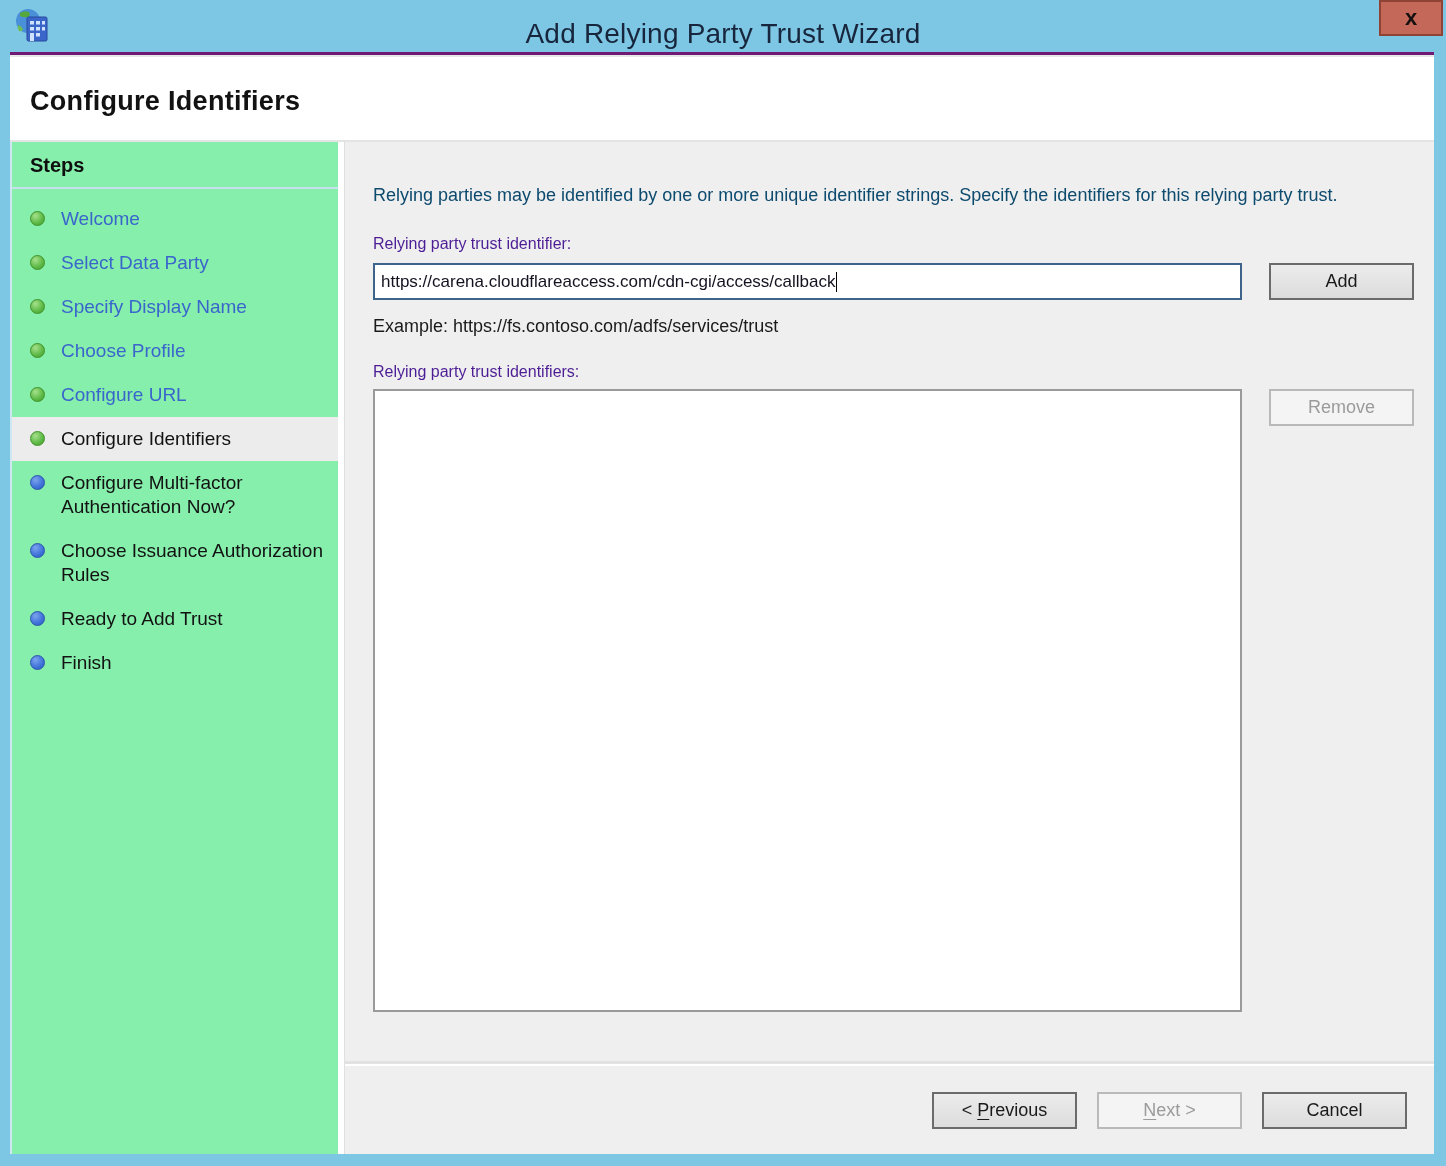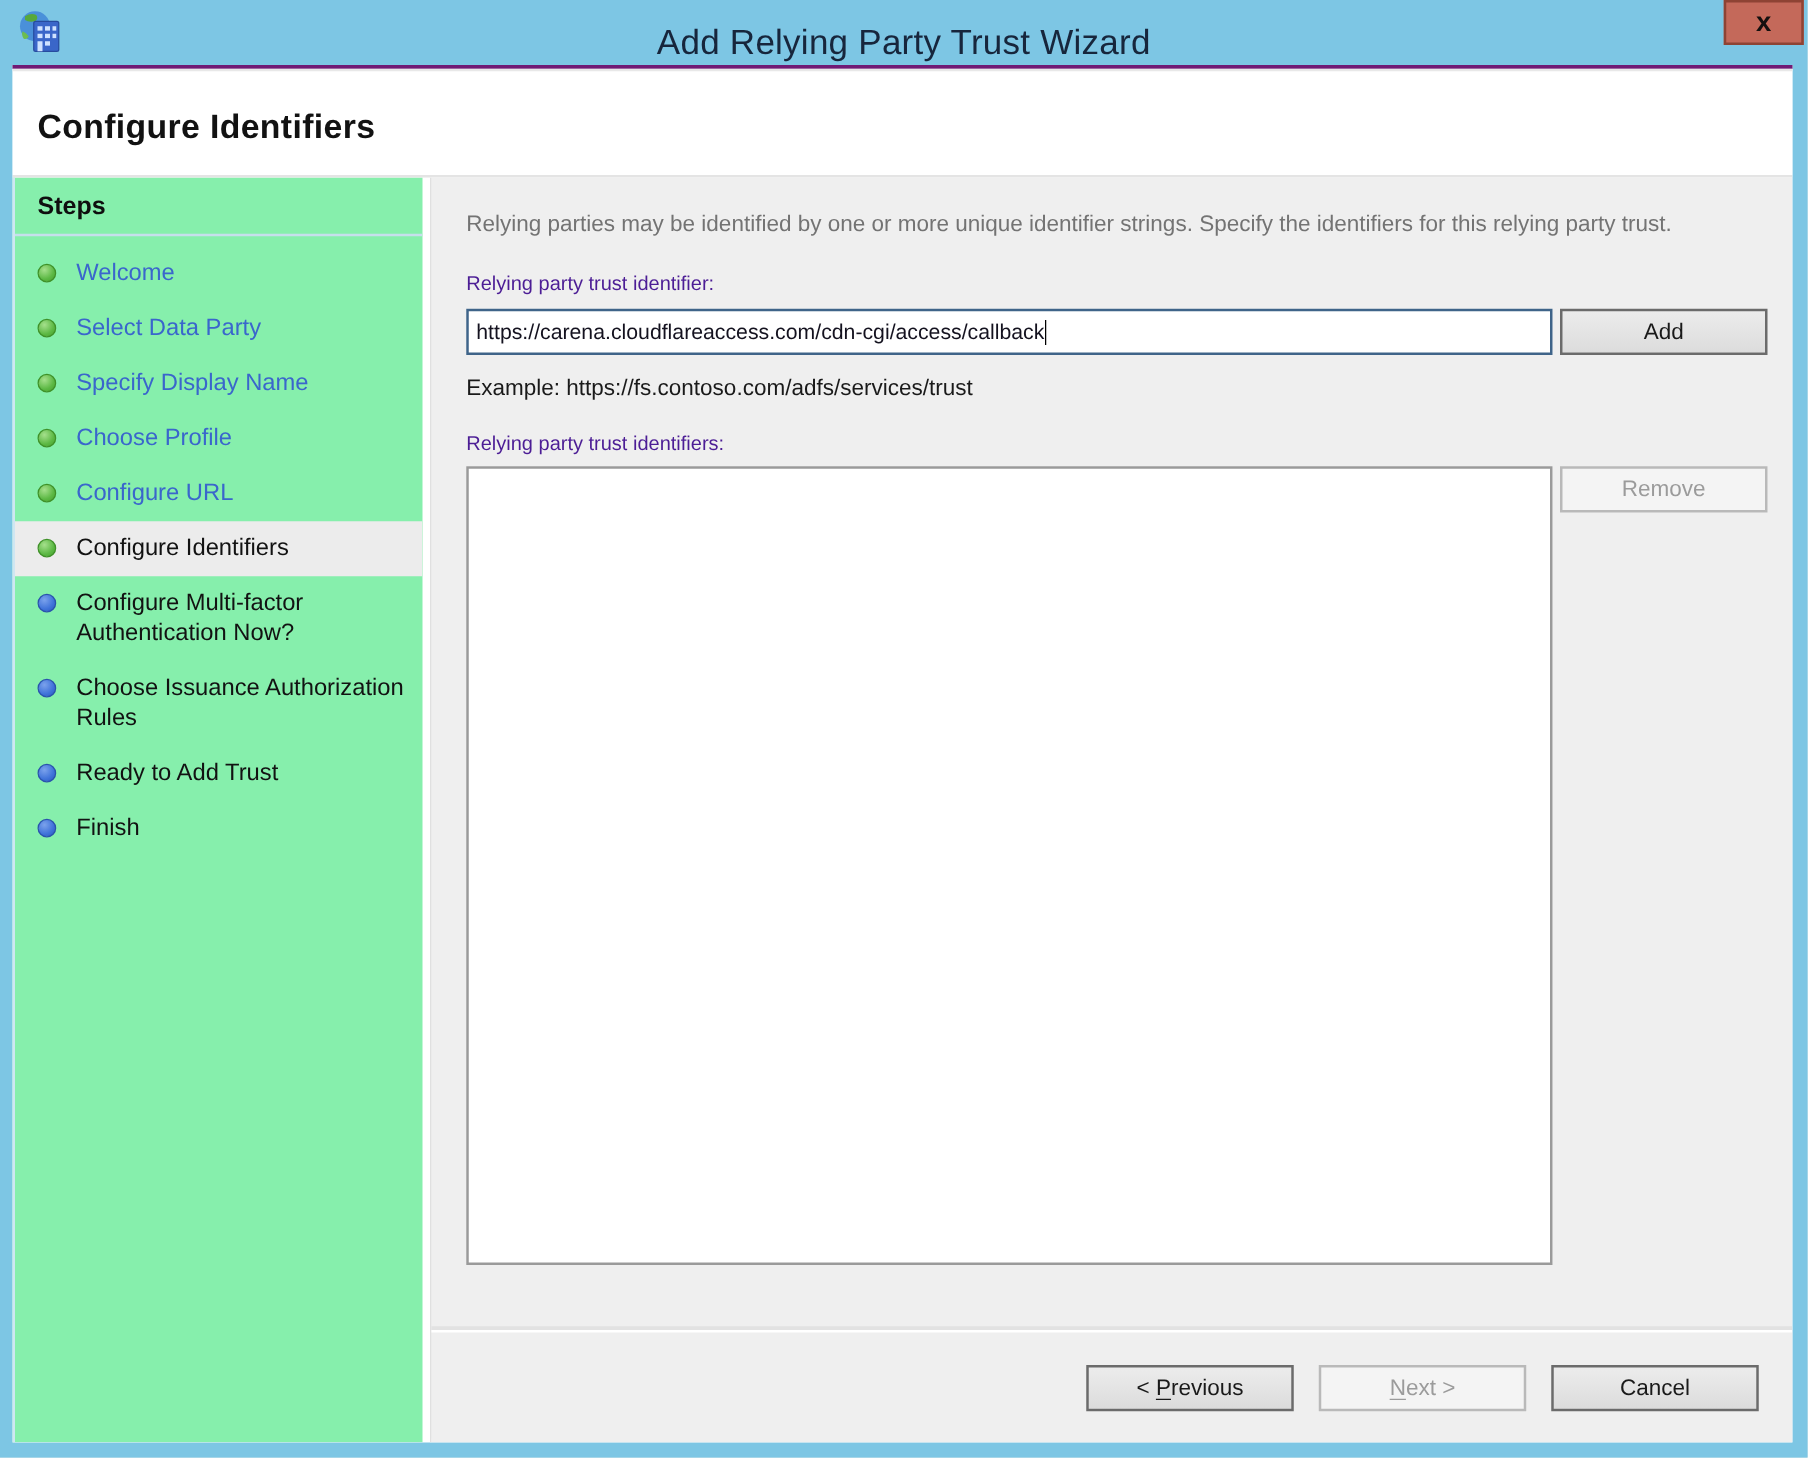--- a/index.html
+++ b/index.html
@@ -109,22 +109,23 @@
     background:#efefef;
     border-left:1px solid #e0e0e0;
     overflow:hidden;
   }
   .main {
     flex:1; display:flex; flex-direction:column;
     padding:24px 20px 0 28px;
     overflow:hidden;
   }
   .intro {
-    font-size:18px; line-height:27px; color:#737373;
+    font-size:18px; line-height:27px; color:#0c4a6e;
     max-width:1030px;
+    margin-top:16px;
   }
   .field-label { font-size:16px; color:#4c1d95; margin-top:26px; }
   .row { display:flex; align-items:flex-start; margin-top:10px; }
   .row .grow { flex:1; }
   .side-btn-col { flex:0 0 172px; display:flex; justify-content:flex-end; }
   .textbox {
     height:37px; background:#ffffff;
     border:2px solid #3f6489;
     display:flex; align-items:center;
     padding:0 6px;
@@ -132,21 +133,21 @@
     white-space:nowrap; overflow:hidden;
     cursor:text;
   }
   .caret {
     display:inline-block; width:1px; height:20px;
     background:#000; margin-left:1px;
     animation:blink 1s steps(1) infinite;
   }
   @keyframes blink { 50% { opacity:0; } }
   .win-btn {
-    width:166px; height:37px;
+    width:145px; height:37px;
     background:linear-gradient(#ececec,#dcdcdc);
     border:2px solid #6b6b6b;
     font-family:"Liberation Sans", sans-serif;
     font-size:18px; color:#1a1a1a;
     cursor:pointer;
   }
   .win-btn[disabled] {
     background:#f4f4f4;
     border-color:#b9b9b9;
     color:#9b9b9b;

